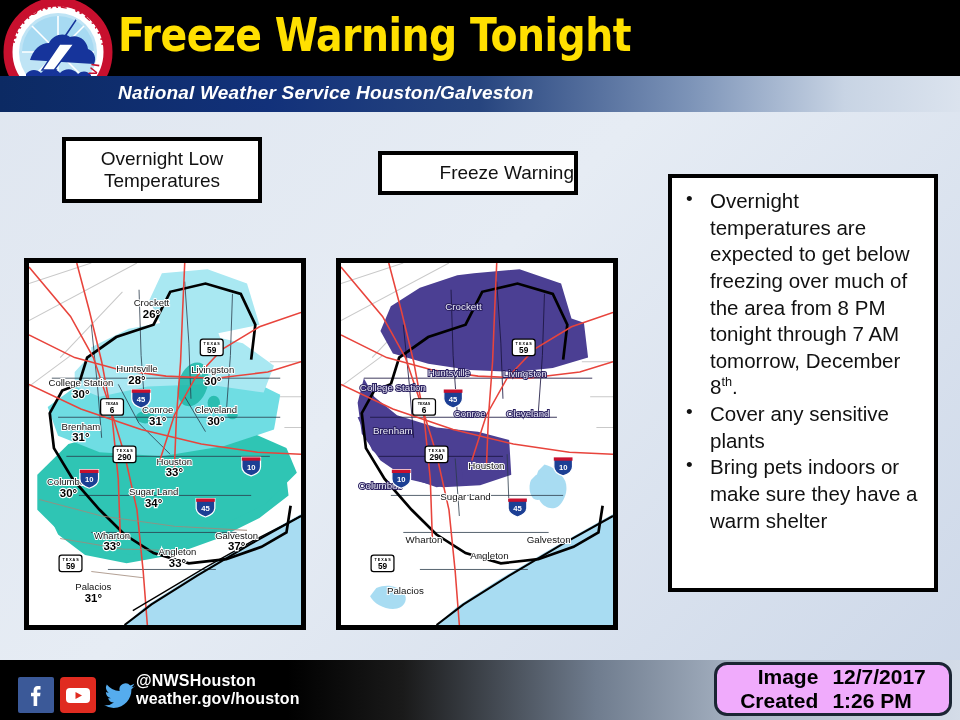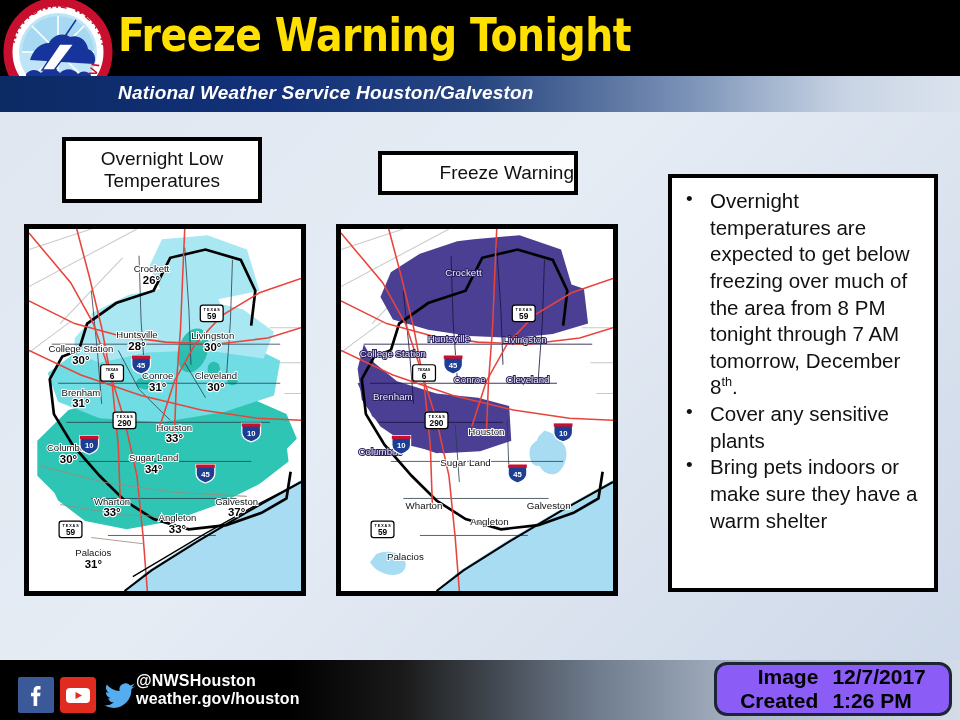--- a/index.html
+++ b/index.html
@@ -31,21 +31,21 @@
   #logo{position:absolute;left:2px;top:-2px;width:112px;height:112px;}
   
   .capbox{
     position:absolute;background:#fff;border:4px solid #000;
     display:flex;align-items:center;justify-content:flex-end;text-align:center;
     font-size:19px;color:#111;line-height:1.18;
   }
   #cap-left{left:62px;top:137px;width:192px;height:58px;}
   #cap-right{left:378px;top:139px;width:192px;height:36px;margin-top:12px;}
   
-  .mapframe{position:absolute;border:5px solid #000;background:#fff;overflow:hidden;}
+  .mapframe{position:absolute;border:5px solid #000;background:#fff;overflow:hidden;margin-top:34px;}
   #map-left{left:24px;top:224px;width:272px;height:362px;}
   #map-right{left:336px;top:224px;width:272px;height:362px;}
   .mapsvg{display:block;width:100%;height:100%;}
   
   #infobox{
     position:absolute;left:668px;top:174px;width:270px;height:418px;
     background:#fff;border:4px solid #000;box-sizing:border-box;
     padding:10px 12px 6px 8px;
   }
   #infobox ul{margin:0;padding:0 0 0 22px;list-style:none;}
@@ -65,21 +65,21 @@
   #handle{
     position:absolute;left:136px;top:672px;color:#fff;font-weight:bold;
     font-size:16px;line-height:1.12;letter-spacing:0.2px;
   }
   .sicon{position:absolute;top:677px;width:36px;height:36px;}
   #fb-icon{left:18px;}
   #yt-icon{left:60px;}
   #tw-icon{left:102px;}
   #stampbox{
     position:absolute;left:714px;top:662px;width:238px;height:54px;
-    background:#8b5cf6;border:3px solid #1b2533;border-radius:13px;
+    background:#f0abfc;border:3px solid #1b2533;border-radius:13px;
     box-sizing:border-box;
   }
   #stampgrid{
     position:absolute;left:0;top:0;width:100%;height:100%;
     display:grid;grid-template-columns:auto auto;align-content:center;
     justify-content:center;column-gap:14px;row-gap:0px;
     font-size:21px;font-weight:bold;color:#000;line-height:1.12;
   }
   .sg-r{text-align:right;}
 </style>

